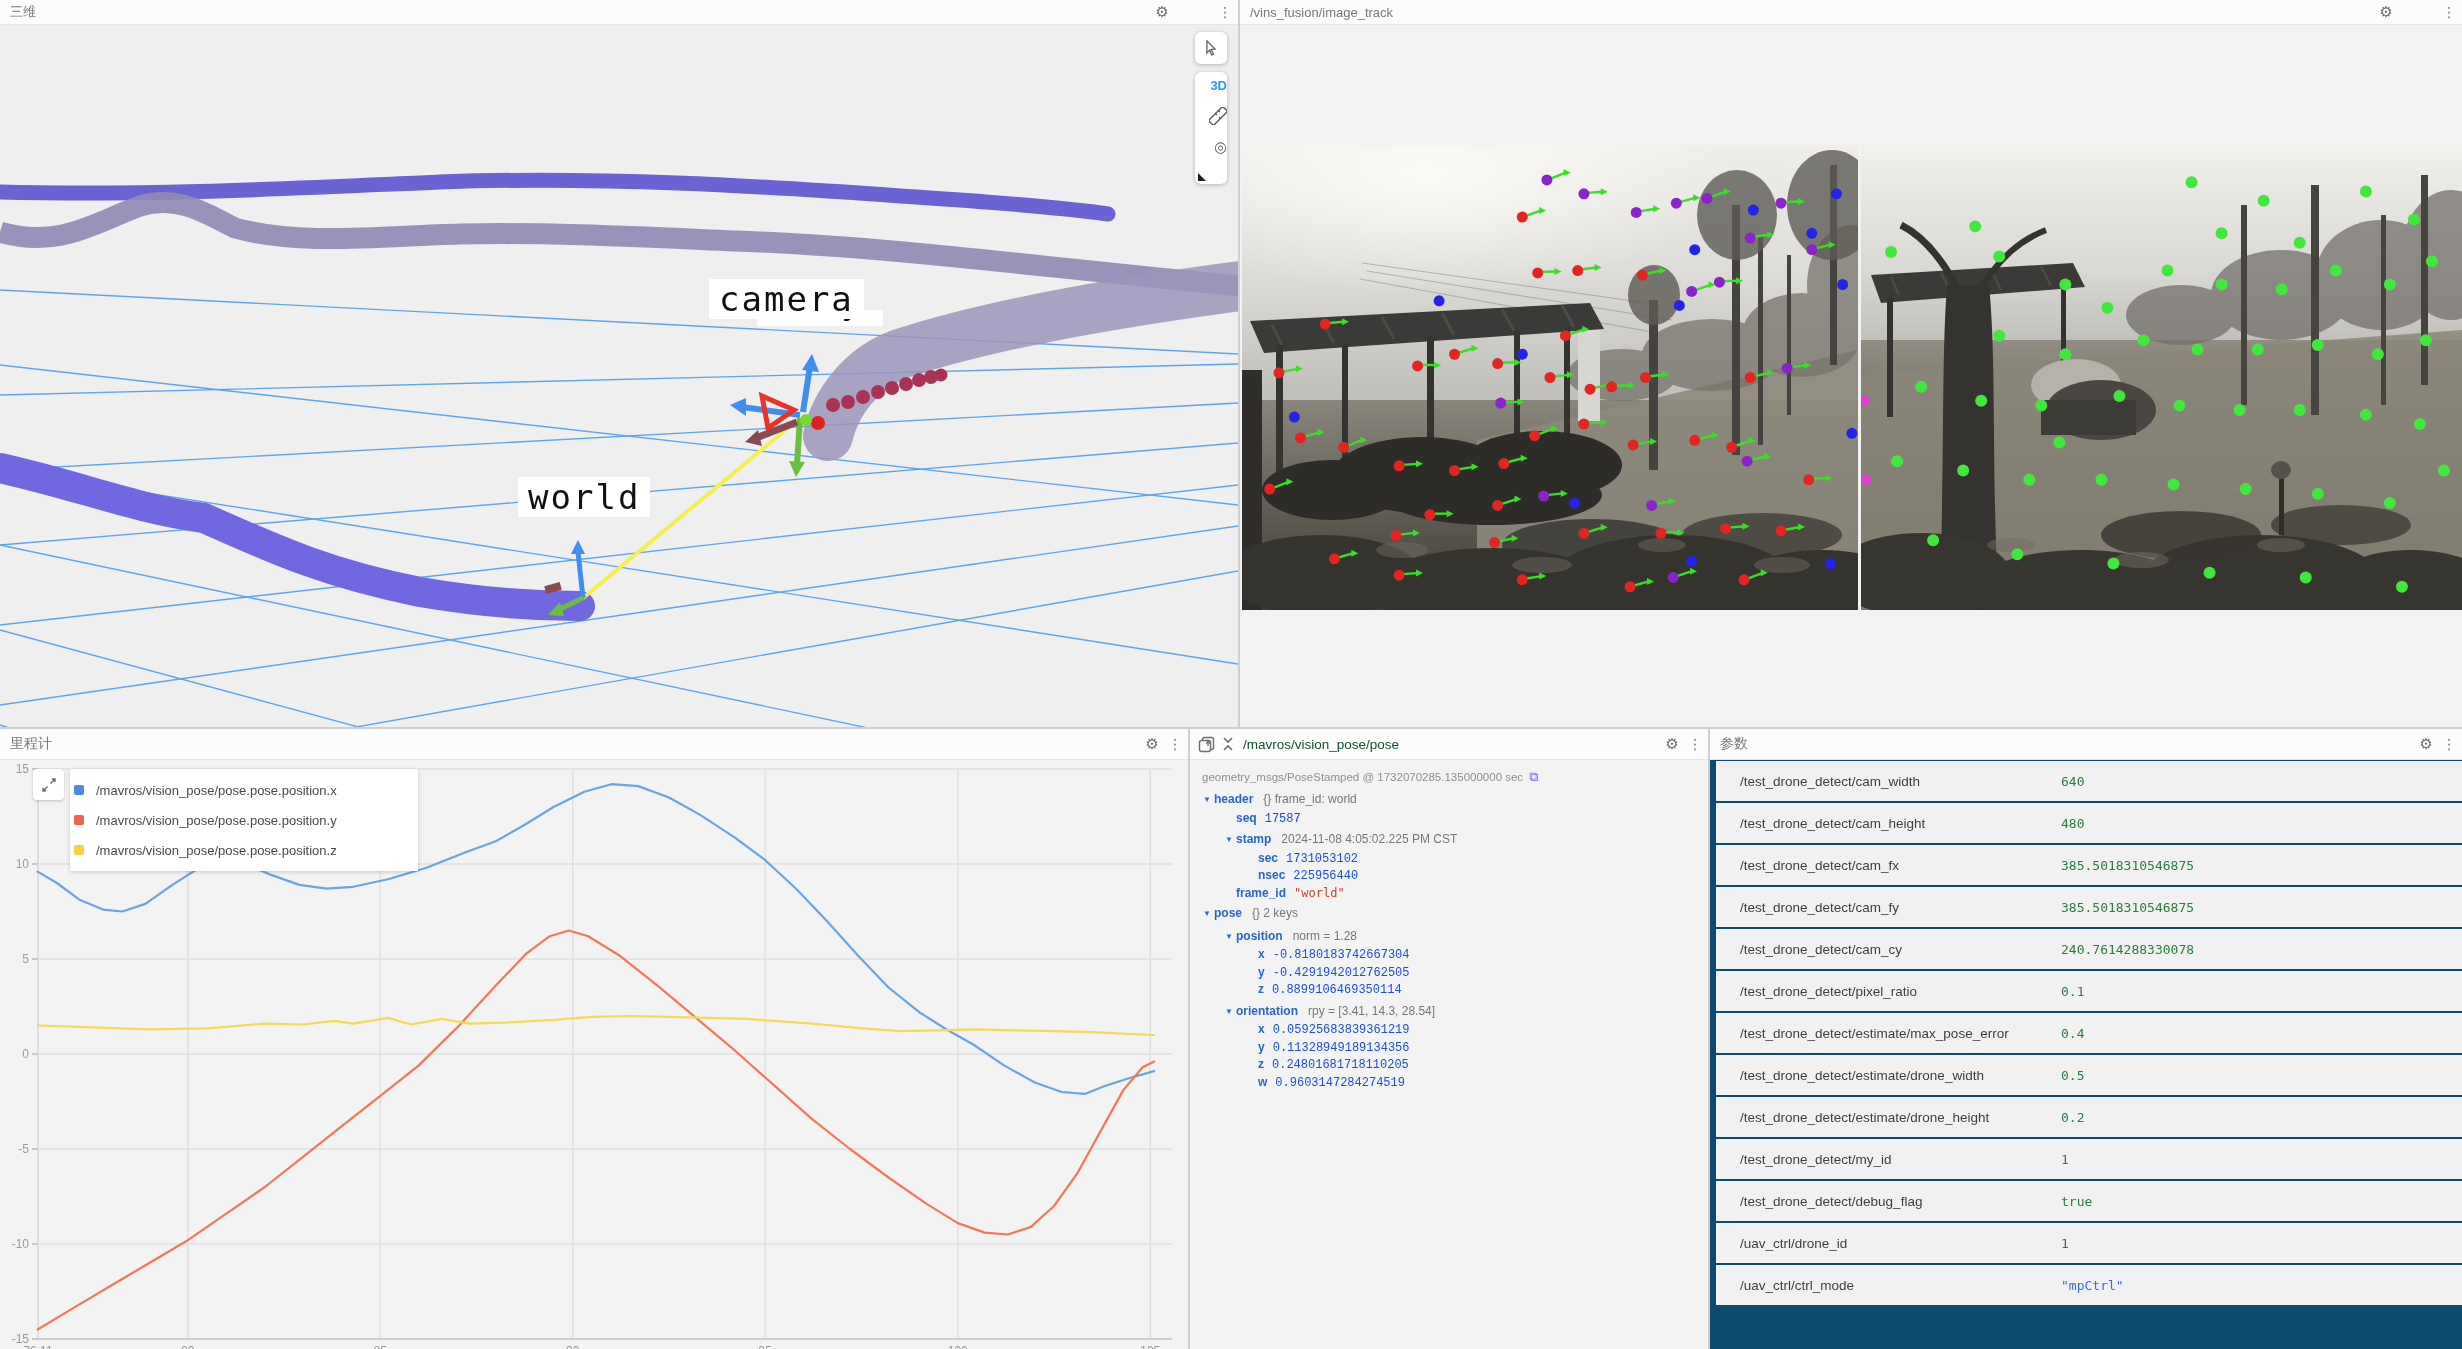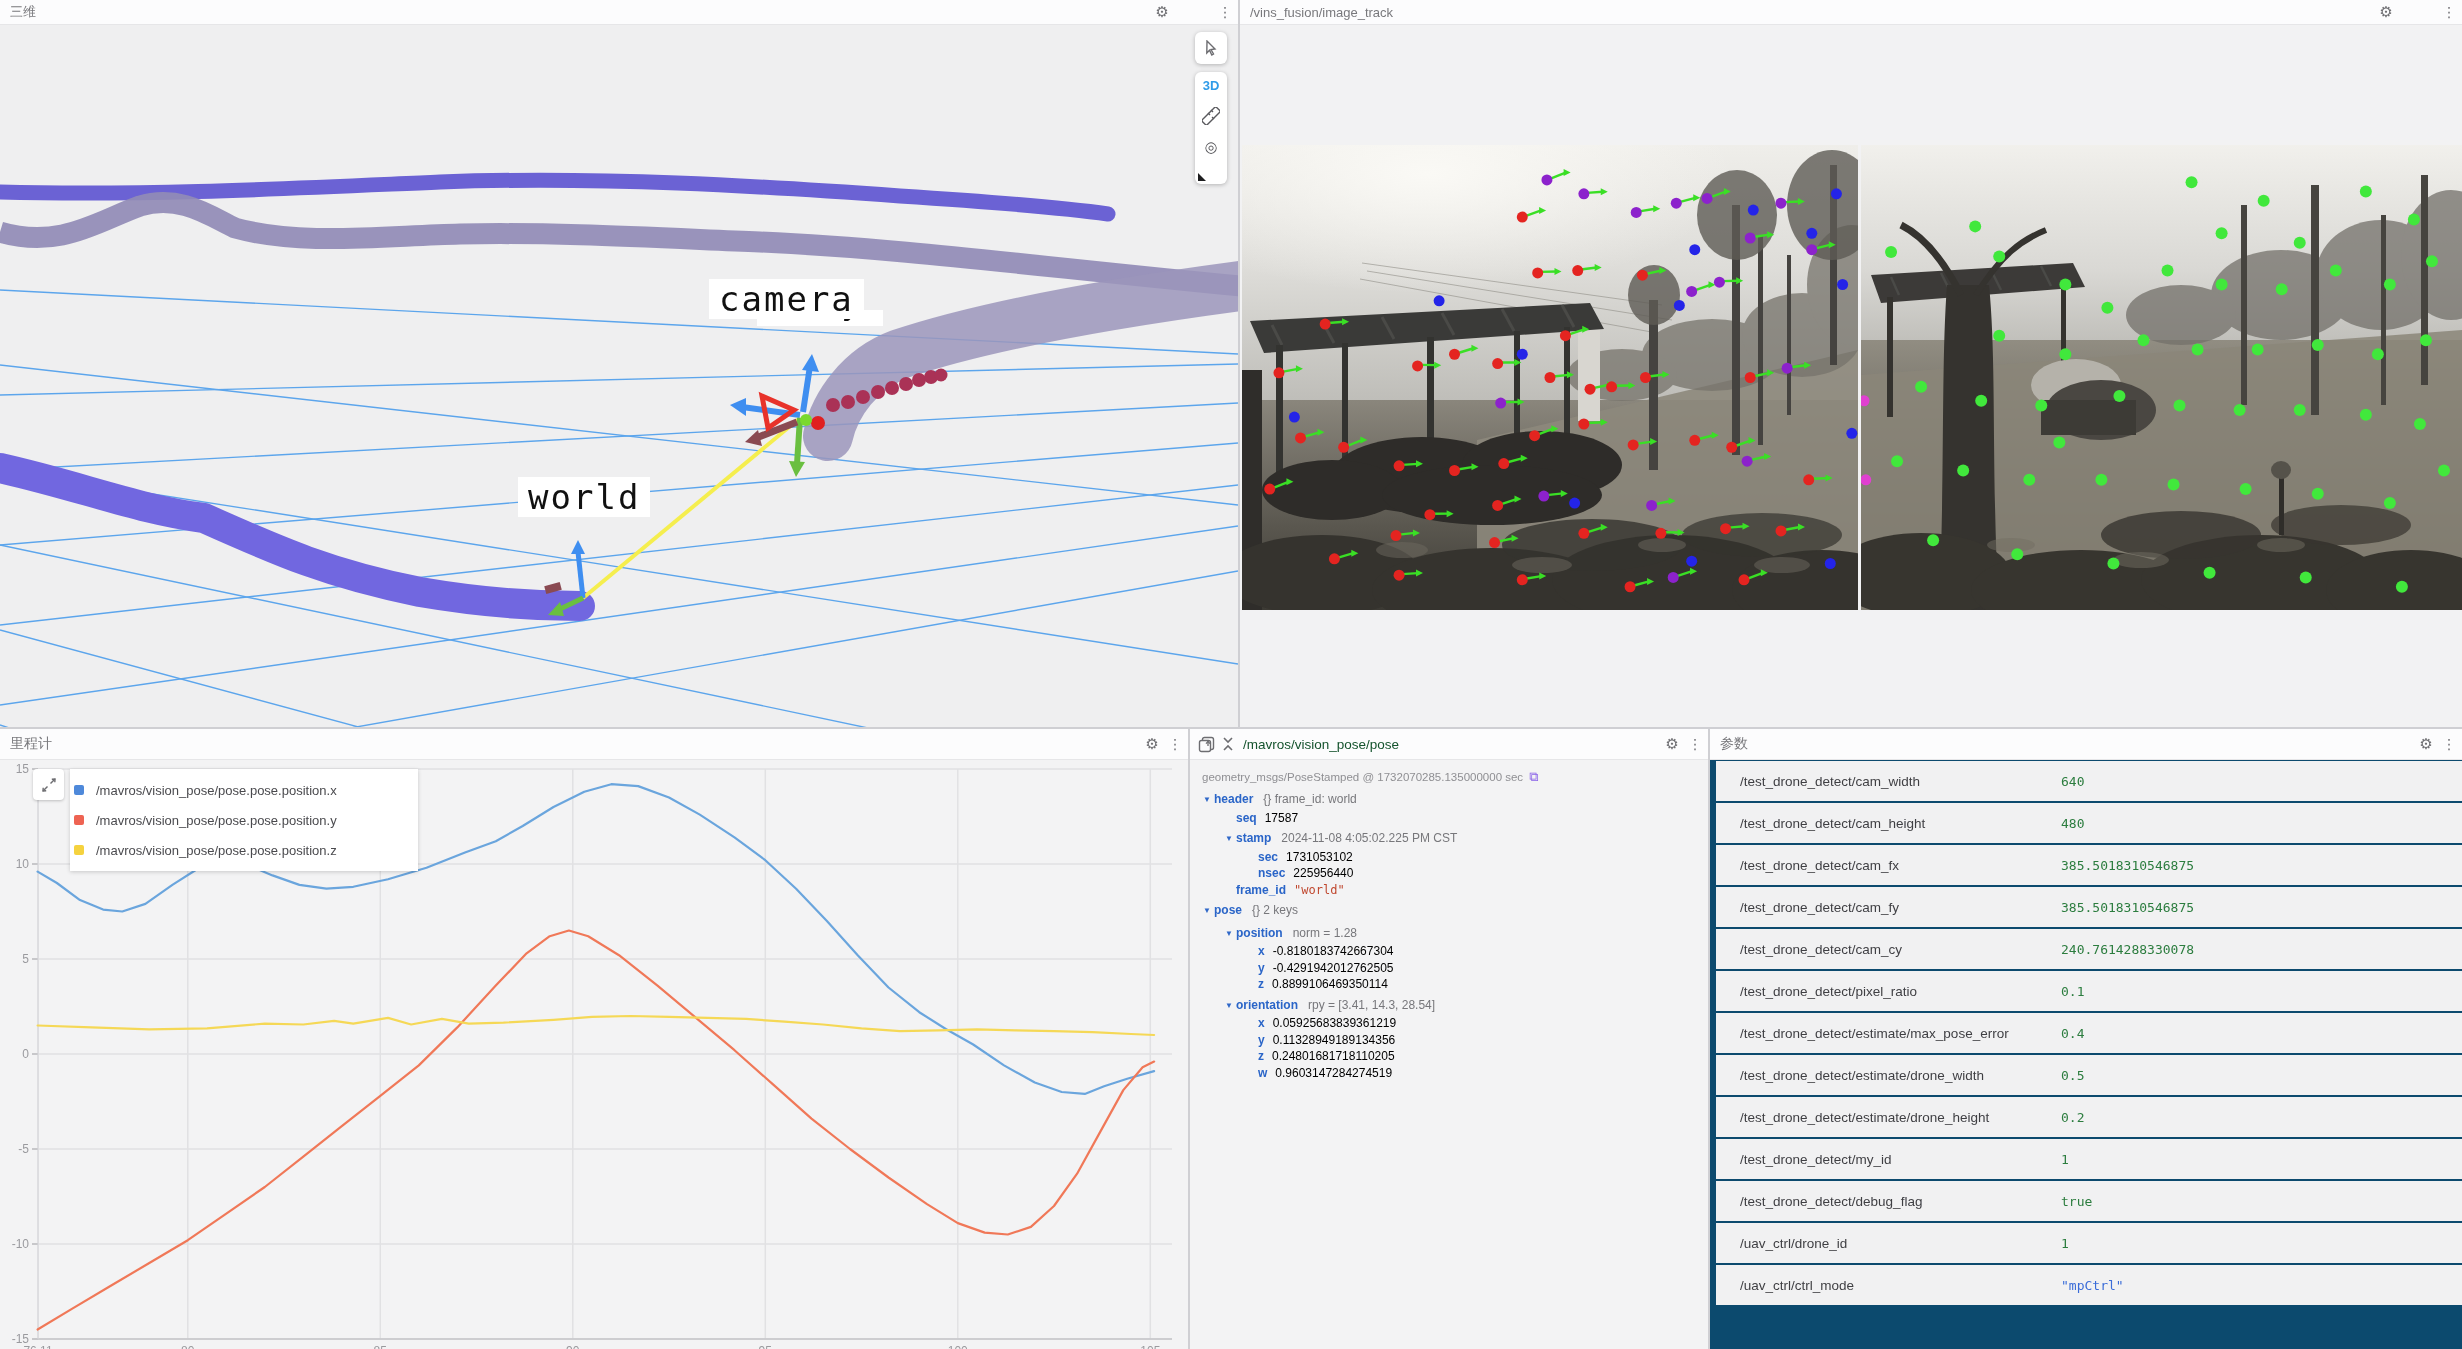--- a/index.html
+++ b/index.html
@@ -18,21 +18,21 @@
   
   #panel-3d{left:0;top:0;width:1238px;height:727px;}
   #scene{position:absolute;left:0;top:24px;width:1238px;height:703px;background:#efeff0;}
   .frame-label{position:absolute;background:#ffffff;color:#111;font-family:"DejaVu Sans Mono",monospace;
                padding:0 10px;line-height:40px;font-size:34px;letter-spacing:2px;z-index:6;}
   .frame-label.clip{height:16px;overflow:hidden;line-height:normal;z-index:5;}
   .frame-label.clip span{display:block;margin-top:-26px;font-size:32px;}
   .tool-btn{position:absolute;width:32px;height:32px;background:#fff;border-radius:6px;
             box-shadow:0 1px 4px rgba(0,0,0,.25);display:flex;align-items:center;justify-content:center;z-index:20;}
   .tool-group{position:absolute;width:32px;background:#fff;border-radius:6px;
-              box-shadow:0 1px 4px rgba(0,0,0,.25);display:flex;flex-direction:column;align-items:center;
+              box-shadow:0 1px 4px rgba(0,0,0,.25);display:flex;flex-direction:column;align-items:flex-end;
               padding:6px 0;gap:14px;z-index:20;}
   .mode3d{color:#2f9be8;font-weight:bold;font-size:13px;}
   .target-glyph{color:#5a5a5e;font-size:15px;line-height:15px;}
   .corner-handle{position:absolute;left:3px;bottom:3px;width:0;height:0;
                  border-left:8px solid #1d1d1f;border-top:8px solid transparent;}
 
   
   #panel-image{left:1240px;top:0;width:1222px;height:727px;background:#f2f2f3;}
   .photo{position:absolute;top:145px;height:465px;overflow:hidden;background:#888;}
   .photo svg{position:absolute;left:0;top:0;}
@@ -54,21 +54,21 @@
   #panel-msgs{left:1190px;top:729px;width:518px;height:620px;}
   #msg-head-icons{display:flex;align-items:center;gap:6px;padding-left:8px;}
   #msg-topic{font-size:13.5px;color:#14532d;padding-left:8px;}
   #msg-type-line{position:absolute;left:12px;top:40px;font-size:11.5px;color:#8f8f93;white-space:nowrap;}
   #msg-type-line .copy{color:#8a63e8;font-size:13px;margin-left:6px;}
   #msg-tree{position:absolute;left:0;top:58px;right:0;font-size:12px;line-height:16.5px;}
   .mrow{display:flex;align-items:baseline;white-space:nowrap;}
   .mrow.grp{margin-top:4px;}
   .mexp{color:#3068c8;font-size:8px;width:14px;text-align:center;flex:0 0 auto;transform:translateY(-1px);}
   .mkey{color:#2a65c8;font-weight:bold;margin-right:8px;}
-  .mval-num{color:#000000;font-family:Liberation Sans, sans-serif;}
+  .mval-num{color:#1d4ed8;font-family:Liberation Mono, monospace;}
   .mval-str{color:#c0482f;font-family:"DejaVu Sans Mono",monospace;}
   .mmeta{color:#77777b;margin-left:2px;}
 
   
   #panel-params{left:1710px;top:729px;width:752px;height:620px;background:#0c4a6e;}
   #param-rows{position:absolute;left:0;top:32px;right:0;margin-left:6px;}
   .param-row{position:relative;height:40px;background:#f1f1f2;margin-bottom:2px;
              display:flex;align-items:center;}
   .param-name{position:absolute;left:24px;font-size:13.5px;color:#3f3f43;}
   .param-val{position:absolute;left:345px;font-size:13px;font-family:"DejaVu Sans Mono",monospace;color:#2c7d3f;}

